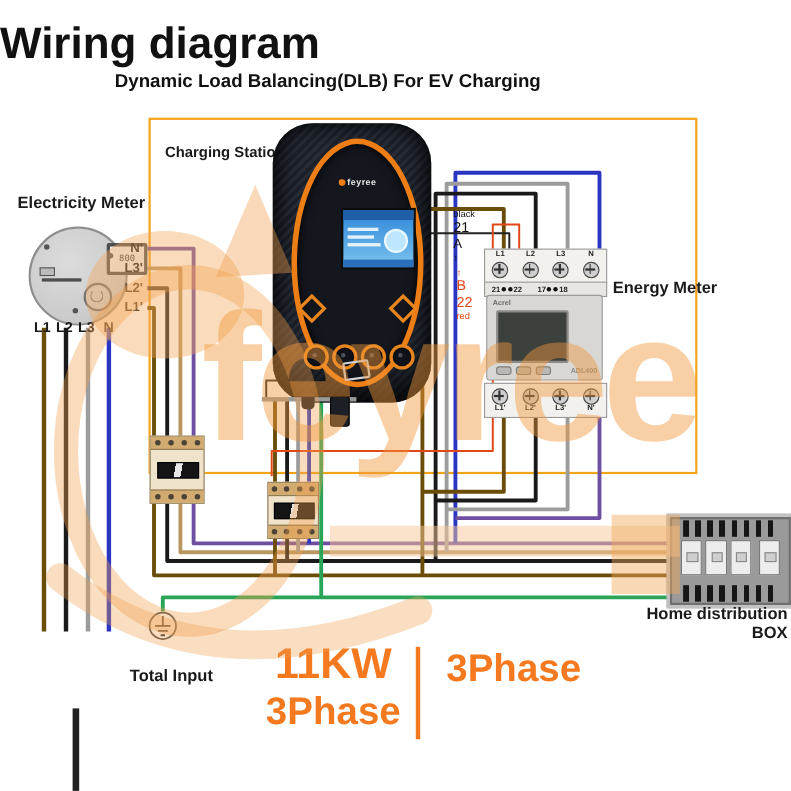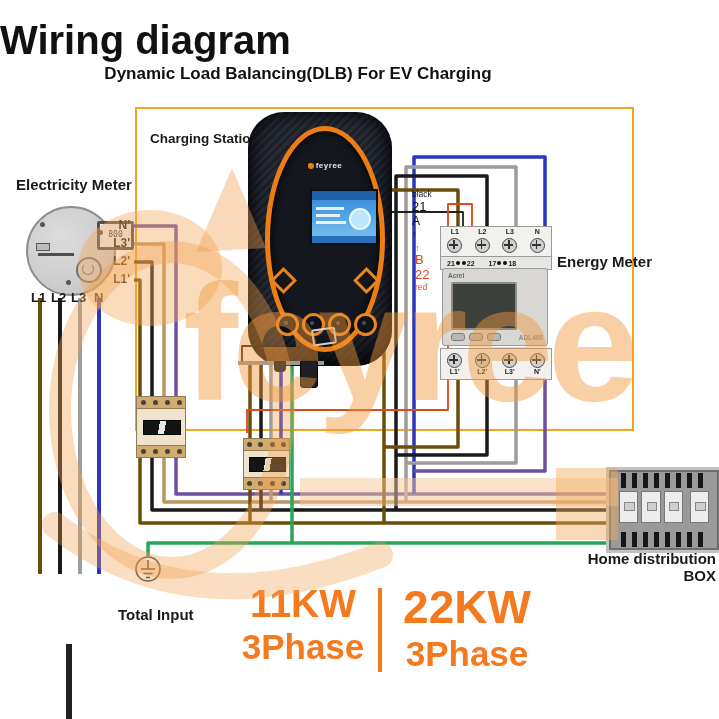--- a/index.html
+++ b/index.html
@@ -332,21 +332,20 @@
   <div class="lab" style="left:556px;top:550px;width:160px;text-align:right;font-size:15px;z-index:3;">Home distribution BOX</div>
 
   <div class="lab" style="left:118px;top:606px;font-size:15px;z-index:3;">Total Input</div>
 
   <div class="power" style="left:228px;top:584px;width:150px;z-index:3;">
     <div style="font-size:39px;">11KW</div>
     <div style="font-size:35px;margin-top:6px;">3Phase</div>
   </div>
   <div class="abs pdiv" style="z-index:3;"></div>
   <div class="power" style="left:392px;top:584px;width:150px;z-index:3;">
-    <div style="font-size:46px;">22KW</div>
     <div style="font-size:35px;margin-top:6px;">3Phase</div>
   </div>
 
   <svg class="abs" width="719" height="719" style="left:0;top:0;z-index:4;pointer-events:none;">
     <ellipse cx="150" cy="268" rx="72" ry="58" fill="#F2A95C" opacity="0.42"></ellipse>
     <ellipse cx="172" cy="410" rx="112" ry="158" fill="none" stroke="#F1A04F" stroke-width="22" opacity="0.38"></ellipse>
     <path d="M196,252 L232,168 L266,248 Z" fill="#F1A04F" opacity="0.40"></path>
     <path d="M55,525 Q190,630 380,555" fill="none" stroke="#F1A04F" stroke-width="26" stroke-linecap="round" opacity="0.35"></path>
     <rect x="300" y="478" width="318" height="28" fill="#F5C896" opacity="0.5"></rect>
     <rect x="556" y="468" width="62" height="72" fill="#F2A95C" opacity="0.45"></rect>

